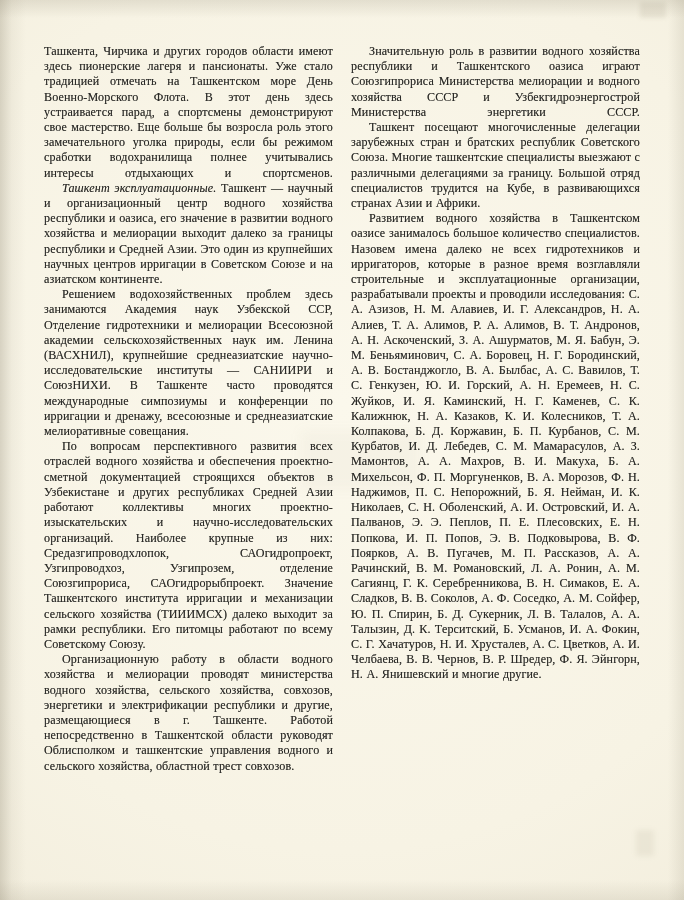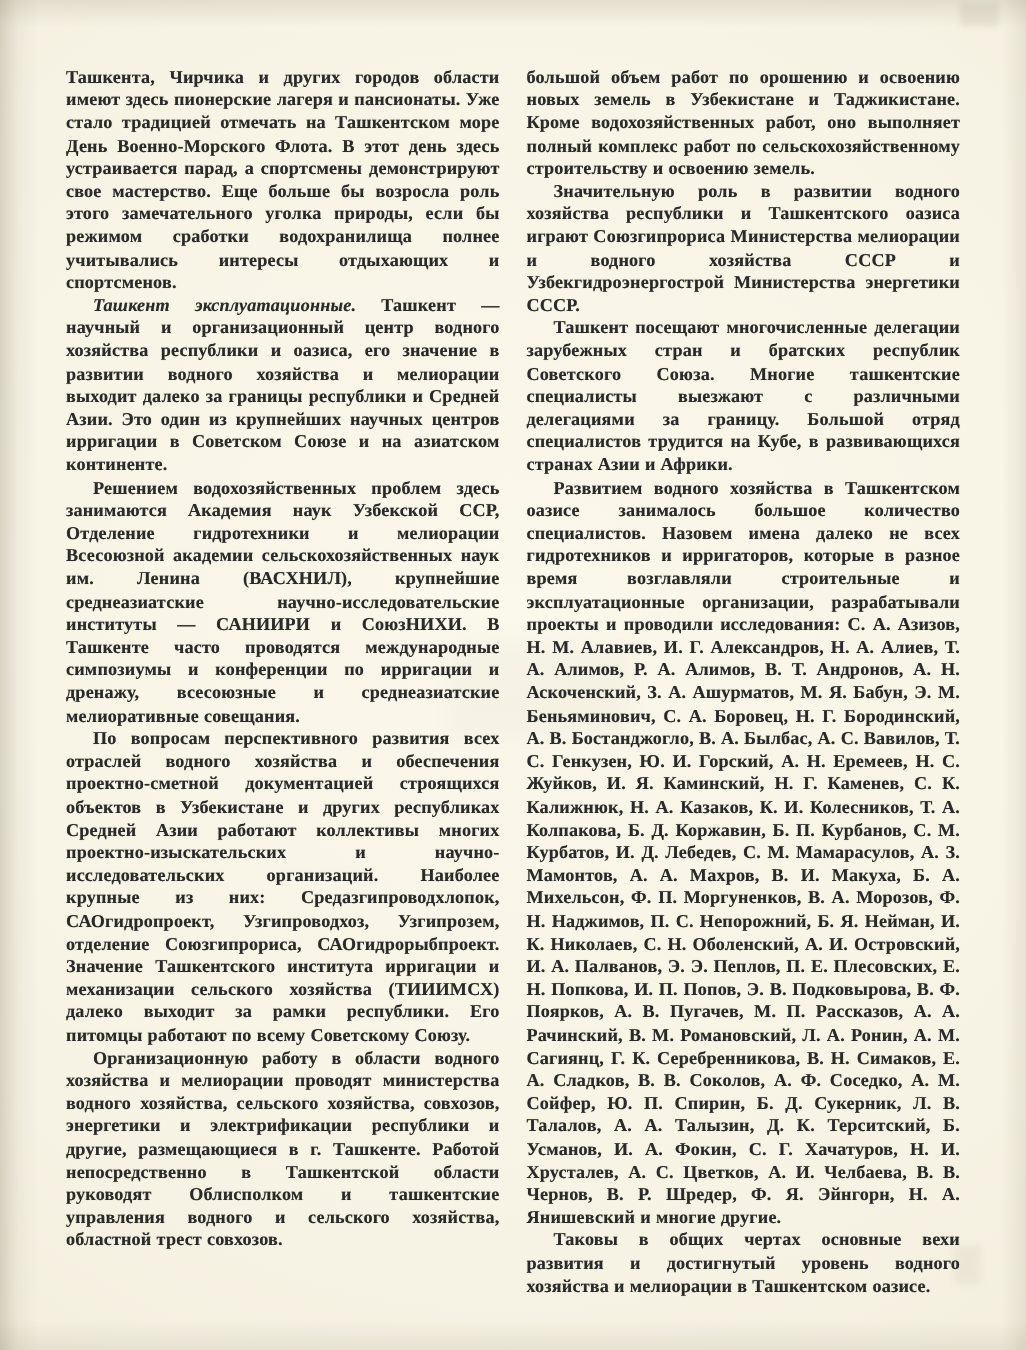--- a/index.html
+++ b/index.html
@@ -82,21 +82,20 @@
     position: absolute;
     top: 44px;
     left: 44px;
     width: 596px;
     display: flex;
     gap: 18px;
     z-index: 2;
   }
   .col {
     width: 289px;
-    font-weight: bold;
   }
   p {
     margin: 0;
     text-align: justify;
     text-align-last: left;
     font-size: 12.1px;
     line-height: 15.2px;
     letter-spacing: 0.01em;
     text-indent: 18px;
     hyphens: manual;
@@ -131,21 +130,19 @@
 
     <div class="col">
       <p class="no-indent last-justify">Ташкента, Чирчика и других городов области имеют здесь пионерские лагеря и пансионаты. Уже стало традицией отмечать на Ташкентском море День Военно-Морского Флота. В этот день здесь устраивается парад, а спортсмены демонстрируют свое мастерство. Еще больше бы возросла роль этого замечательного уголка природы, если бы режимом сработки водохранилища полнее учитывались интересы отдыхающих и спортсменов.</p>
       <p><span class="run-head">Ташкент эксплуатационные.</span><span> Ташкент — научный и организационный центр водного хозяйства республики и оазиса, его значение в развитии водного хозяйства и мелиорации выходит далеко за границы республики и Средней Азии. Это один из крупнейших научных центров ирригации в Советском Союзе и на азиатском континенте.</span></p>
       <p>Решением водохозяйственных проблем здесь занимаются Академия наук Узбекской ССР, Отделение гидротехники и мелиорации Всесоюзной академии сельскохозяйственных наук им. Ленина (ВАСХНИЛ), крупнейшие среднеазиатские научно-исследовательские институты — САНИИРИ и СоюзНИХИ. В Ташкенте часто проводятся международные симпозиумы и конференции по ирригации и дренажу, всесоюзные и среднеазиатские мелиоративные совещания.</p>
       <p>По вопросам перспективного развития всех отраслей водного хозяйства и обеспечения проектно-сметной документацией строящихся объектов в Узбекистане и других республиках Средней Азии работают коллективы многих проектно-изыскательских и научно-исследовательских организаций. Наиболее крупные из них: Средазгипроводхлопок, САОгидропроект, Узгипроводхоз, Узгипрозем, отделение Союзгипрориса, САОгидрорыбпроект. Значение Ташкентского института ирригации и механизации сельского хозяйства (ТИИИМСХ) далеко выходит за рамки республики. Его питомцы работают по всему Советскому Союзу.</p>
       <p>Организационную работу в области водного хозяйства и мелиорации проводят министерства водного хозяйства, сельского хозяйства, совхозов, энергетики и электрификации республики и другие, размещающиеся в г. Ташкенте. Работой непосредственно в Ташкентской области руководят Облисполком и ташкентские управления водного и сельского хозяйства, областной трест совхозов.</p>
     </div>
 
     <div class="col">
-      <p class="no-indent">большой объем работ по орошению и освоению новых земель в Узбекистане и Таджикистане. Кроме водохозяйственных работ, оно выполняет полный комплекс работ по сельскохозяйственному строительству и освоению земель.</p>
       <p class="last-justify">Значительную роль в развитии водного хозяйства республики и Ташкентского оазиса играют Союзгипрориса Министерства мелиорации и водного хозяйства СССР и Узбекгидроэнергострой Министерства энергетики СССР.</p>
       <p>Ташкент посещают многочисленные делегации зарубежных стран и братских республик Советского Союза. Многие ташкентские специалисты выезжают с различными делегациями за границу. Большой отряд специалистов трудится на Кубе, в развивающихся странах Азии и Африки.</p>
       <p>Развитием водного хозяйства в Ташкентском оазисе занималось большое количество специалистов. Назовем имена далеко не всех гидротехников и ирригаторов, которые в разное время возглавляли строительные и эксплуатационные организации, разрабатывали проекты и проводили исследования: С. А. Азизов, Н. М. Алавиев, И. Г. Александров, Н. А. Алиев, Т. А. Алимов, Р. А. Алимов, В. Т. Андронов, А. Н. Аскоченский, З. А. Ашурматов, М. Я. Бабун, Э. М. Беньяминович, С. А. Боровец, Н. Г. Бородинский, А. В. Бостанджогло, В. А. Былбас, А. С. Вавилов, Т. С. Генкузен, Ю. И. Горский, А. Н. Еремеев, Н. С. Жуйков, И. Я. Каминский, Н. Г. Каменев, С. К. Калижнюк, Н. А. Казаков, К. И. Колесников, Т. А. Колпакова, Б. Д. Коржавин, Б. П. Курбанов, С. М. Курбатов, И. Д. Лебедев, С. М. Мамарасулов, А. З. Мамонтов, А. А. Махров, В. И. Макуха, Б. А. Михельсон, Ф. П. Моргуненков, В. А. Морозов, Ф. Н. Наджимов, П. С. Непорожний, Б. Я. Нейман, И. К. Николаев, С. Н. Оболенский, А. И. Островский, И. А. Палванов, Э. Э. Пеплов, П. Е. Плесовских, Е. Н. Попкова, И. П. Попов, Э. В. Подковырова, В. Ф. Поярков, А. В. Пугачев, М. П. Рассказов, А. А. Рачинский, В. М. Романовский, Л. А. Ронин, А. М. Сагиянц, Г. К. Серебренникова, В. Н. Симаков, Е. А. Сладков, В. В. Соколов, А. Ф. Соседко, А. М. Сойфер, Ю. П. Спирин, Б. Д. Сукерник, Л. В. Талалов, А. А. Талызин, Д. К. Терситский, Б. Усманов, И. А. Фокин, С. Г. Хачатуров, Н. И. Хрусталев, А. С. Цветков, А. И. Челбаева, В. В. Чернов, В. Р. Шредер, Ф. Я. Эйнгорн, Н. А. Янишевский и многие другие.</p>
-      <p>Таковы в общих чертах основные вехи развития и достигнутый уровень водного хозяйства и мелиорации в Ташкентском оазисе.</p>
     </div>
 
   </div>
 </div>
 
 </body></html>

